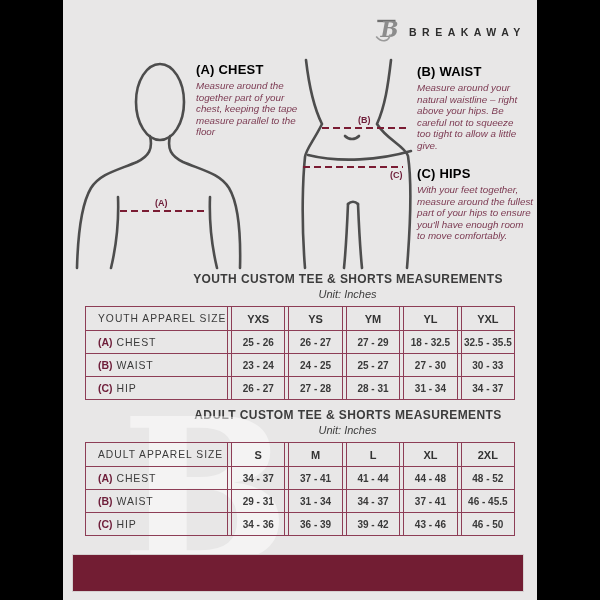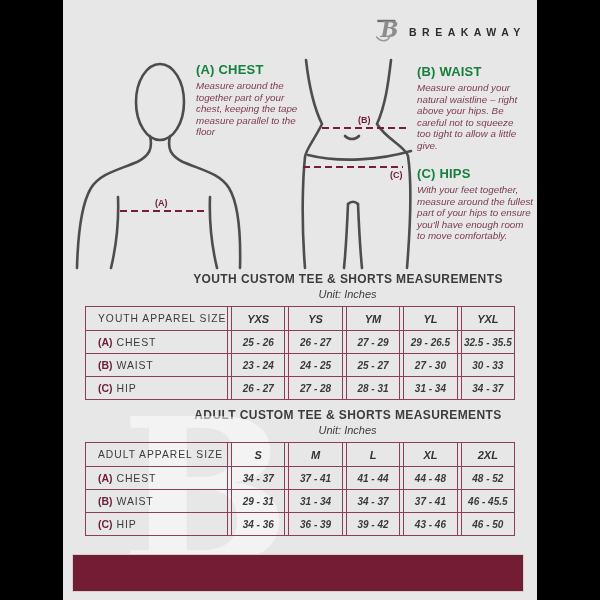--- a/index.html
+++ b/index.html
@@ -8,21 +8,21 @@
   #doc{position:absolute;left:63px;top:0;width:474px;height:600px;background:#e8e7e7;}
 
   
   .hdr-title{position:absolute;left:22px;top:25px;font-size:13.5px;font-weight:800;
              letter-spacing:.9px;color:#393939;white-space:pre;}
   .brand{position:absolute;left:310px;top:14px;display:flex;align-items:center;}
   .brand svg{width:30px;height:30px;}
   .brand-name{font-size:10.5px;font-weight:bold;letter-spacing:5.5px;color:#2d2d2d;margin-left:6px;margin-top:6px;}
 
   
-  .g-head{position:absolute;font-size:13px;font-weight:bold;color:#15803d;letter-spacing:.2px;}
+  .g-head{position:absolute;font-size:13px;font-weight:bold;color:#000000;letter-spacing:.2px;}
   .g-body{position:absolute;font-size:9.8px;font-style:italic;color:#7c3a52;line-height:11.5px;}
 
   
   .fig{position:absolute;}
   .fig path,.fig ellipse{fill:none;stroke:#4d4d4d;stroke-width:2.6;stroke-linecap:round;}
 
   .dash{position:absolute;height:2px;
         background:repeating-linear-gradient(90deg,#7a1c33 0 7px,transparent 7px 11px);}
   .marker{position:absolute;font-size:9px;font-weight:bold;color:#6e1d39;}
 
@@ -32,21 +32,21 @@
   .sec-unit{position:absolute;left:0;width:569px;text-align:center;font-size:11px;
             font-style:italic;color:#3c3c3c;}
 
   
   .tbl{position:absolute;left:22px;width:430px;border-top:1.5px solid #8d3d56;z-index:2;}
   .trow{display:flex;column-gap:3px;border-bottom:1.5px solid #8d3d56;}
   .cell{border-left:1.5px solid #8d3d56;border-right:1.5px solid #8d3d56;
         display:flex;align-items:center;justify-content:center;height:22px;}
   .trow.head .cell{height:23px;}
   .lcell{flex:0 0 143px;justify-content:flex-start;padding-left:12px;box-sizing:border-box;}
-  .vcell{flex:1;font-size:10px;font-weight:bold;color:#3a3a3a;font-style:italic;}
+  .vcell{flex:1;font-size:10px;font-weight:bold;color:#3a3a3a;}
   .hdr-first{font-size:10.3px;letter-spacing:1px;color:#3b3b3b;}
   .hdr-size{font-size:11px;font-weight:bold;color:#333;}
   .rk{color:#6e1d39;font-weight:bold;font-size:10.5px;margin-right:4px;}
   .rl{font-size:10.5px;letter-spacing:.8px;color:#3a3a3a;}
 
   
   .watermark{position:absolute;left:58px;top:392px;font-family:"DejaVu Serif",serif;
              font-weight:bold;font-size:200px;line-height:1;color:rgba(255,255,255,.5);z-index:1;}
   .footer-bar{position:absolute;left:9px;top:554px;width:452px;height:38px;background:#721d33;
               border:1px solid #d5d0d0;box-sizing:border-box;z-index:3;}
@@ -113,21 +113,21 @@
       <div class="cell vcell hdr-size">YXL</div>
     </div>
     <div class="trow">
       <div class="cell lcell">
         <span class="rk">(A)</span>
         <span class="rl">CHEST</span>
       </div>
       <div class="cell vcell">25 - 26</div>
       <div class="cell vcell">26 - 27</div>
       <div class="cell vcell">27 - 29</div>
-      <div class="cell vcell">29 - 26.5</div>
+      <div class="cell vcell">18 - 32.5</div>
       <div class="cell vcell">32.5 - 35.5</div>
     </div>
     <div class="trow">
       <div class="cell lcell">
         <span class="rk">(B)</span>
         <span class="rl">WAIST</span>
       </div>
       <div class="cell vcell">23 - 24</div>
       <div class="cell vcell">24 - 25</div>
       <div class="cell vcell">25 - 27</div>

